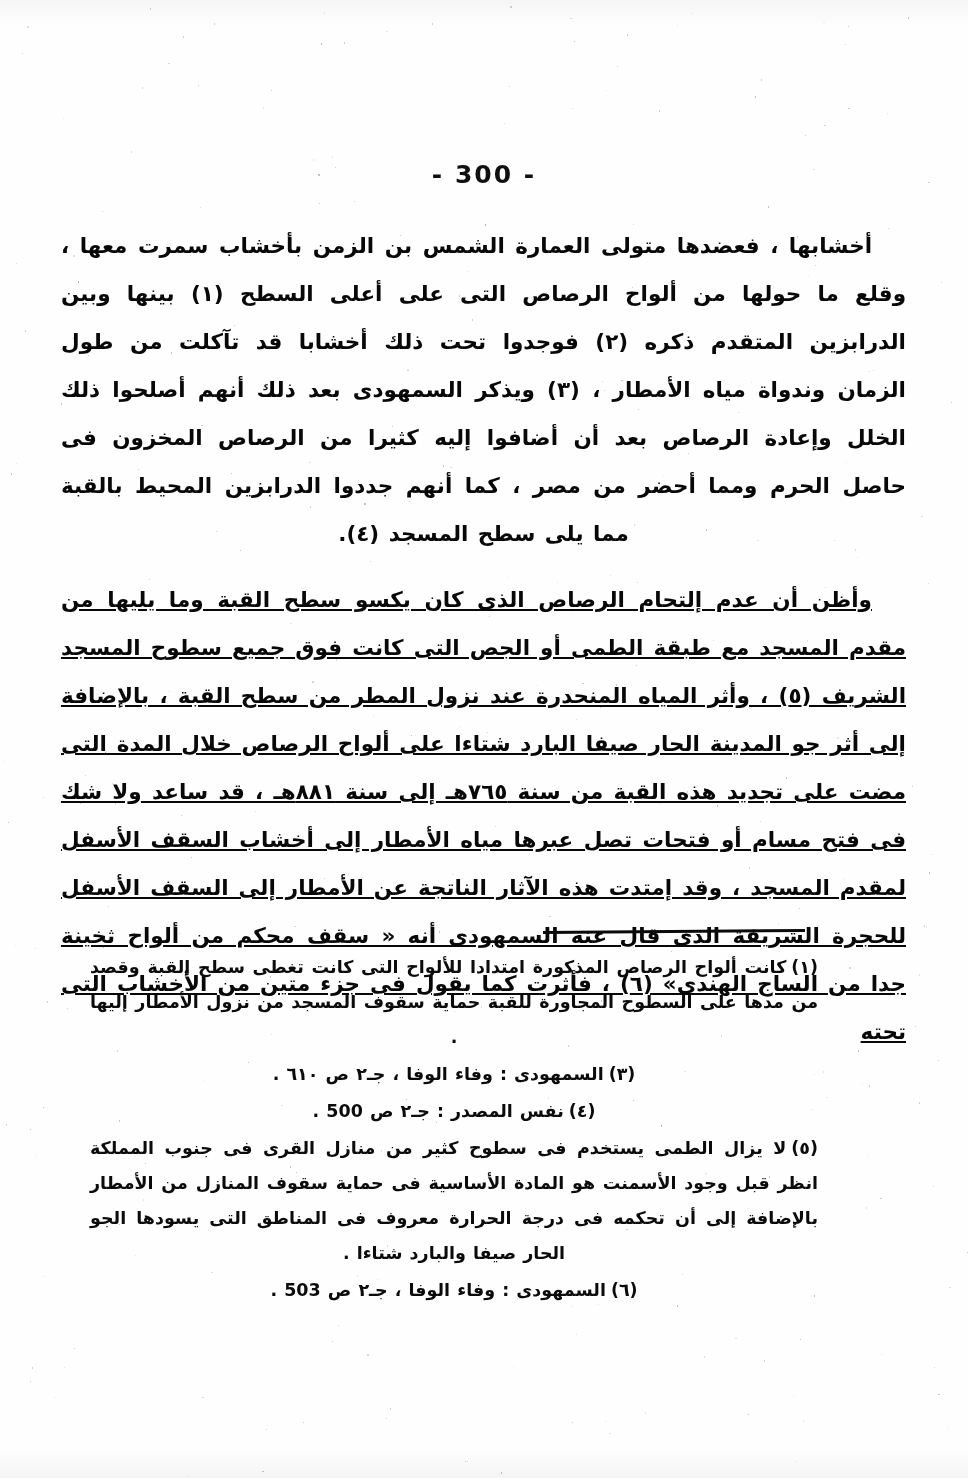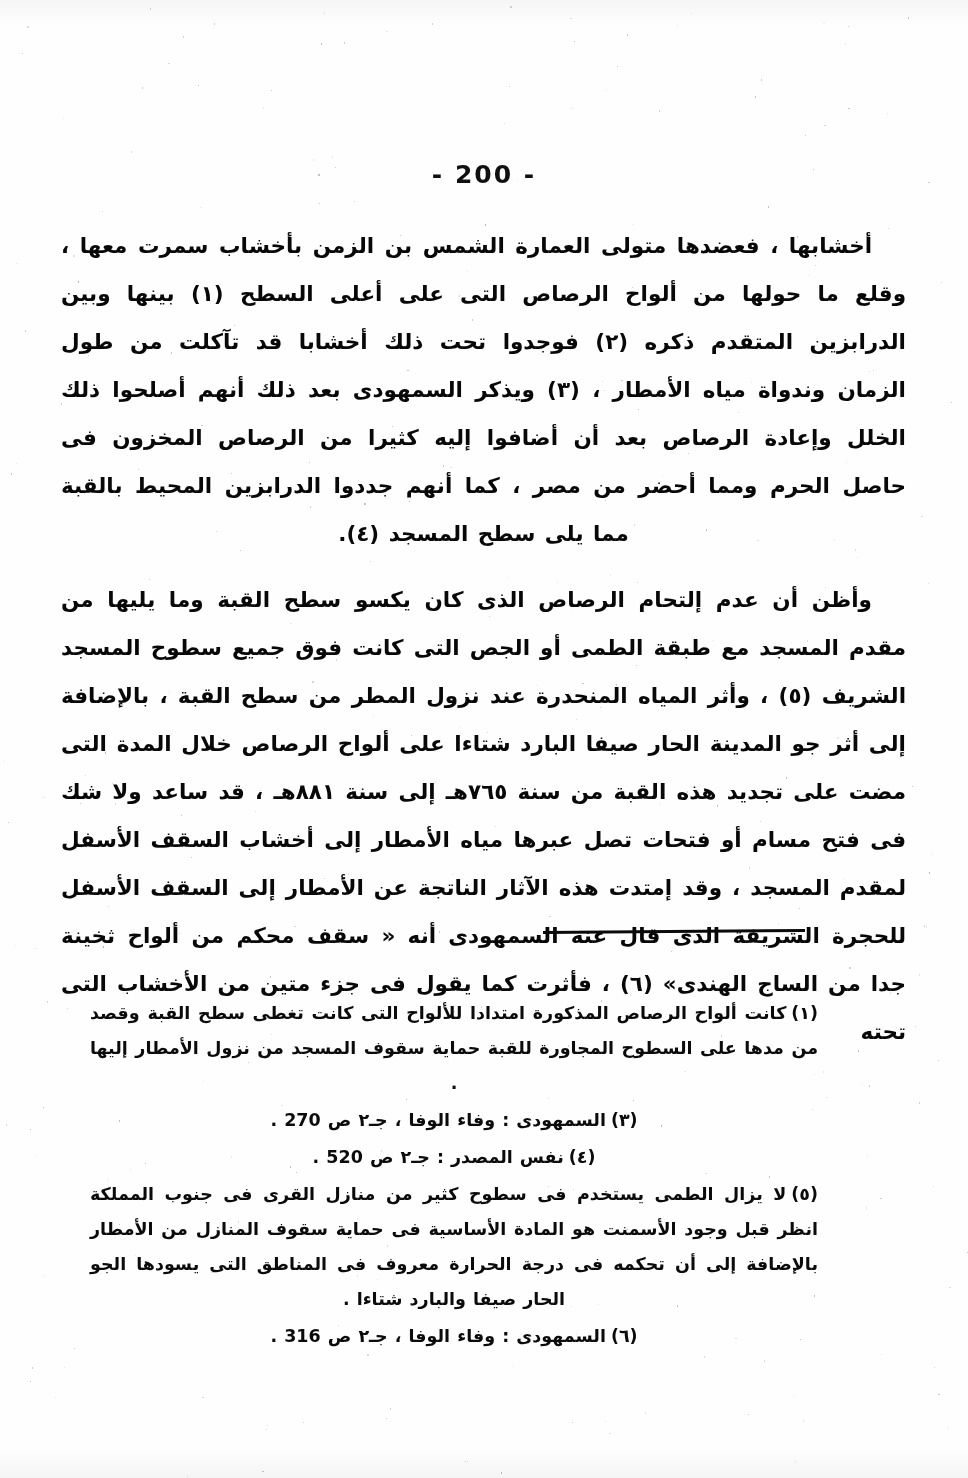--- a/index.html
+++ b/index.html
@@ -74,37 +74,37 @@
     text-align: justify;
     text-align-last: center;
     font-size: 21.5px;
     line-height: 48px;
     color: #080808;
     margin: 0 0 18px 0;
     font-weight: 600;
     word-spacing: 2px;
   }
   .para.indent { text-indent: 34px; }
-  .para.last { text-align-last: justify; }
+  .para.last { text-align-last: justify; text-decoration: underline; }
 
   
   #footnote-rule {
     position: absolute;
     top: 930px;
     right: 163px;
     width: 262px;
     height: 0;
     border-top: 3px solid #0a0a0a;
     transform: rotate(-0.45deg);
     z-index: 3;
   }
 
   #footnotes {
     position: absolute;
-    top: 996px;
+    top: 950px;
     right: 150px;
     width: 728px;
     z-index: 3;
   }
 
   .fn {
     font-size: 17.5px;
     line-height: 35px;
     color: #0b0b0b;
     font-weight: 600;
@@ -121,44 +121,44 @@
   }
 </style>
 </head>
 <body>
 
 <div id="page">
 
   <div class="edge-shade" style="top:0;left:0;width:968px;height:26px;background:linear-gradient(to bottom,rgba(0,0,0,.035),rgba(0,0,0,0));"></div>
   <div class="edge-shade" style="bottom:0;left:0;width:968px;height:30px;background:linear-gradient(to top,rgba(0,0,0,.04),rgba(0,0,0,0));"></div>
 
-  <div id="page-number">- 200 -</div>
+  <div id="page-number">- 300 -</div>
 
   <div id="body-text">
     <p class="para indent">أخشابها ، فعضدها متولى العمارة الشمس بن الزمن بأخشاب سمرت معها ، وقلع ما حولها من ألواح الرصاص التى على أعلى السطح (١) بينها وبين الدرابزين المتقدم ذكره (٢) فوجدوا تحت ذلك أخشابا قد تآكلت من طول الزمان وندواة مياه الأمطار ، (٣) ويذكر السمهودى بعد ذلك أنهم أصلحوا ذلك الخلل وإعادة الرصاص بعد أن أضافوا إليه كثيرا من الرصاص المخزون فى حاصل الحرم ومما أحضر من مصر ، كما أنهم جددوا الدرابزين المحيط بالقبة مما يلى سطح المسجد (٤).</p>
     <p class="para indent last">وأظن أن عدم إلتحام الرصاص الذى كان يكسو سطح القبة وما يليها من مقدم المسجد مع طبقة الطمى أو الجص التى كانت فوق جميع سطوح المسجد الشريف (٥) ، وأثر المياه المنحدرة عند نزول المطر من سطح القبة ، بالإضافة إلى أثر جو المدينة الحار صيفا البارد شتاءا على ألواح الرصاص خلال المدة التى مضت على تجديد هذه القبة من سنة ٧٦٥هـ إلى سنة ٨٨١هـ ، قد ساعد ولا شك فى فتح مسام أو فتحات تصل عبرها مياه الأمطار إلى أخشاب السقف الأسفل لمقدم المسجد ، وقد إمتدت هذه الآثار الناتجة عن الأمطار إلى السقف الأسفل للحجرة الشريفة الذى قال عنه السمهودى أنه « سقف محكم من ألواح ثخينة جدا من الساج الهندى» (٦) ، فأثرت كما يقول فى جزء متين من الأخشاب التى تحته</p>
   </div>
 
   <div id="footnote-rule"></div>
 
   <div id="footnotes">
     <p class="fn">
       <span class="fn-marker">(١)</span><span>كانت ألواح الرصاص المذكورة امتدادا للألواح التى كانت تغطى سطح القبة وقصد من مدها على السطوح المجاورة للقبة حماية سقوف المسجد من نزول الأمطار إليها .</span>
     </p>
     <p class="fn short">
-      <span class="fn-marker">(٣)</span><span>السمهودى : وفاء الوفا ، جـ٢ ص 270 .</span>
+      <span class="fn-marker">(٣)</span><span>السمهودى : وفاء الوفا ، جـ٢ ص ٦١٠ .</span>
     </p>
     <p class="fn short">
-      <span class="fn-marker">(٤)</span><span>نفس المصدر : جـ٢ ص 520 .</span>
+      <span class="fn-marker">(٤)</span><span>نفس المصدر : جـ٢ ص 500 .</span>
     </p>
     <p class="fn">
       <span class="fn-marker">(٥)</span><span>لا يزال الطمى يستخدم فى سطوح كثير من منازل القرى فى جنوب المملكة انظر قبل وجود الأسمنت هو المادة الأساسية فى حماية سقوف المنازل من الأمطار بالإضافة إلى أن تحكمه فى درجة الحرارة معروف فى المناطق التى يسودها الجو الحار صيفا والبارد شتاءا .</span>
     </p>
     <p class="fn short">
-      <span class="fn-marker">(٦)</span><span>السمهودى : وفاء الوفا ، جـ٢ ص 316 .</span>
+      <span class="fn-marker">(٦)</span><span>السمهودى : وفاء الوفا ، جـ٢ ص 503 .</span>
     </p>
   </div>
 
   <div class="scan-noise" id="noise">
       <div class="dotline" style="left: 150px; top: 7.67401px; height: 1374.59px;"></div>
       <div class="dotline" style="left: 183px; top: 35.8929px; height: 1367.89px;"></div>
       <div class="dotline" style="left: 214px; top: 22.701px; height: 1392.78px;"></div>
       <div class="dotline" style="left: 432px; top: 22.7148px; height: 1441.34px;"></div>
       <div class="speck" style="width: 1px; height: 1px; left: 843px; top: 879px; opacity: 0.27;"></div>
       <div class="speck" style="width: 1px; height: 2px; left: 47px; top: 1001px; opacity: 0.5;"></div>

